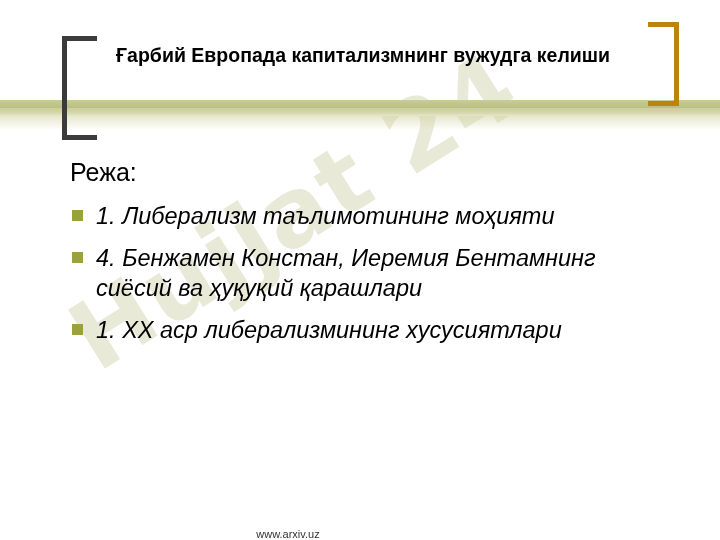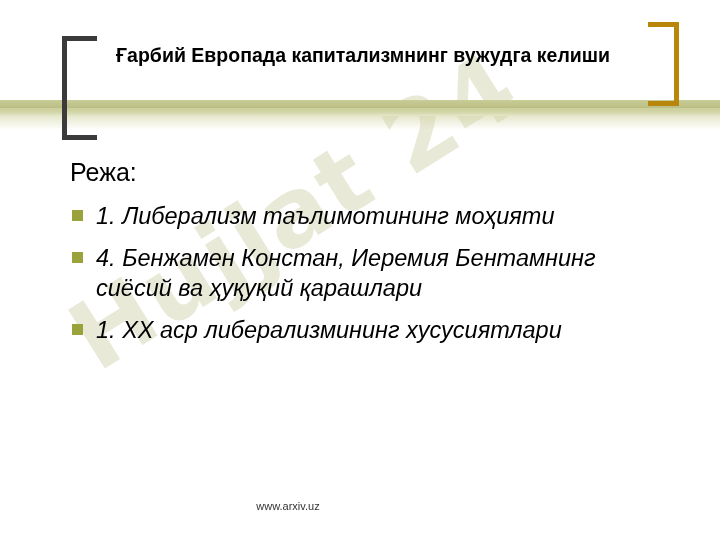--- a/index.html
+++ b/index.html
@@ -141,21 +141,21 @@
     display: block;
   }
   .bullet-text {
     display: block;
   }
 
   
   .footer {
     position: absolute;
     left: 0;
-    top: 500px;
+    top: 528px;
     width: 576px;
     text-align: center;
     font-family: "Liberation Sans", sans-serif;
     font-size: 11px;
     color: #333333;
     z-index: 5;
   }
 </style>
 </head>
 <body>

